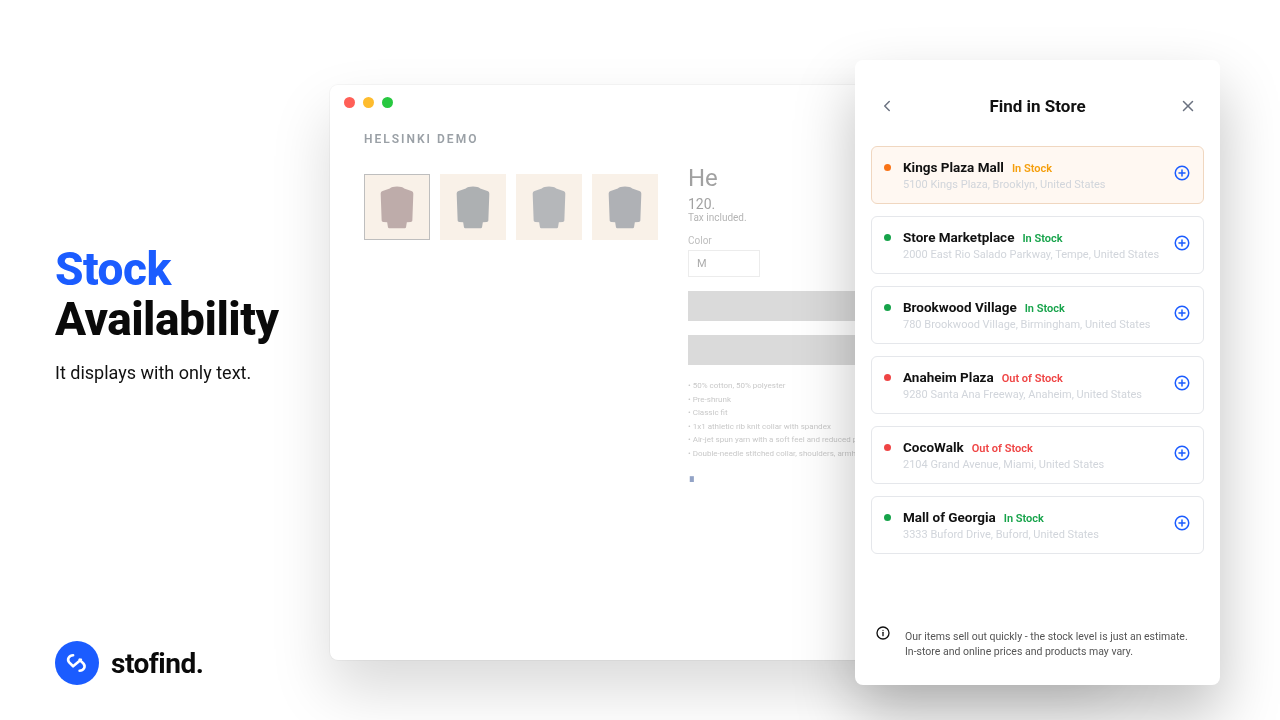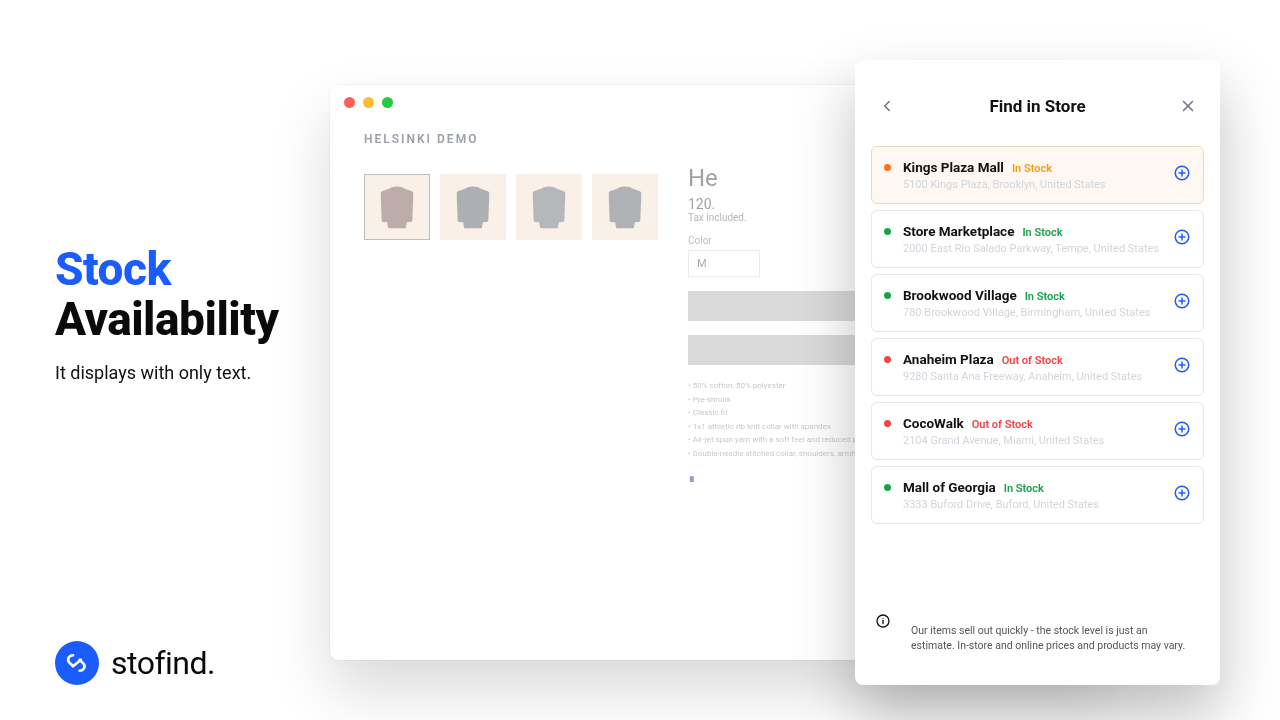--- a/index.html
+++ b/index.html
@@ -4,21 +4,21 @@
 <style>
   html,body{margin:0;padding:0;width:1280px;height:720px;font-family:-apple-system,BlinkMacSystemFont,"Segoe UI",Roboto,Helvetica,Arial,sans-serif;background:#fff;color:#0a0a0a;overflow:hidden}
   *{box-sizing:border-box}
   .hero{position:absolute;left:55px;top:245px;width:420px}
   .hero h1{margin:0;font-size:46px;line-height:1.08;font-weight:800;letter-spacing:-.5px}
   .hero h1 .blue{color:#1b5cff}
   .hero p{margin:18px 0 12px;font-size:18px;color:#111}
   .brand{position:absolute;left:55px;bottom:35px;display:flex;align-items:center;gap:12px}
   .brand-mark{width:44px;height:44px;border-radius:50%;background:#1b5cff;display:flex;align-items:center;justify-content:center}
   .brand-mark svg{width:26px;height:26px;stroke:#fff;fill:none;stroke-width:4;stroke-linecap:round}
-  .brand-name{font-size:32px;font-weight:400;letter-spacing:-.5px}
+  .brand-name{font-size:28px;font-weight:700;letter-spacing:-.5px}
   
   .window{position:absolute;left:330px;top:85px;width:780px;height:575px;border-radius:8px;background:#fff;box-shadow:0 30px 60px rgba(0,0,0,.15),0 0 0 1px rgba(0,0,0,.03)}
   .titlebar{padding:12px 14px;display:flex;gap:8px}
   .dot{width:11px;height:11px;border-radius:50%}
   .dot.r{background:#ff5f57}.dot.y{background:#febc2e}.dot.g{background:#28c840}
   .site-header{display:flex;align-items:center;justify-content:space-between;padding:12px 34px 8px;font-size:12px;color:#9aa0a6}
   .site-header .logo{letter-spacing:2px;font-weight:600}
   .nav{display:flex;gap:16px;font-size:11px}
   .content{display:flex;gap:24px;padding:10px 34px 0;opacity:.55;pointer-events:none}
   .gallery{width:300px}
@@ -39,39 +39,39 @@
   .pdp .btn{margin-top:14px;height:30px;background:#bdbdbd;width:230px}
   .pdp .bullets{margin-top:14px;line-height:1.7;font-size:8px;color:#9a9a9a}
   .pdp .share{margin-top:10px;font-size:12px;color:#3b5998}
   
   .panel{position:absolute;right:60px;top:60px;width:365px;height:625px;background:#fff;border-radius:8px;box-shadow:0 30px 60px rgba(0,0,0,.25);display:flex;flex-direction:column}
   .panel-header{display:flex;align-items:center;justify-content:space-between;padding:20px 20px 14px}
   .panel-header h3{margin:16px;font-size:17px;font-weight:700;color:#111}
   .icon-btn{width:24px;height:24px;display:flex;align-items:center;justify-content:center;cursor:pointer;color:#6b7280}
   .icon-btn svg{width:18px;height:18px;stroke:currentColor;fill:none;stroke-width:2;stroke-linecap:round;stroke-linejoin:round}
   .panel-body{flex:1;padding:0 16px 8px;overflow:hidden}
-  .store{border:1px solid #e5e7eb;border-radius:6px;padding:12px 12px;margin-bottom:6px;display:flex;align-items:center;gap:12px;position:relative}
+  .store{border:1px solid #e5e7eb;border-radius:6px;padding:12px 12px;margin-bottom:12px;display:flex;align-items:center;gap:12px;position:relative}
   .store.selected{background:#fff8f2;border-color:#f0d7c0}
   .store .bullet{width:7px;height:7px;border-radius:50%;flex:0 0 auto;margin-top:-16px}
   .store .bullet.in{background:#16a34a}
   .store .bullet.out{background:#ef4444}
   .store .bullet.sel{background:#f97316}
   .store .info{flex:1;min-width:0}
   .store .row1{display:flex;align-items:baseline;gap:8px}
   .store .name{font-size:13.5px;font-weight:700;color:#111}
   .store .status{font-size:11px;font-weight:600}
   .store .status.in{color:#16a34a}
   .store .status.out{color:#ef4444}
   .store .status.sel{color:#f59e0b}
   .store .addr{margin-top:3px;font-size:11px;color:#d1d5db;filter:blur(.4px);white-space:nowrap;overflow:hidden;text-overflow:ellipsis}
   .store .expand{flex:0 0 auto;color:#1b5cff;cursor:pointer}
   .store .expand svg{width:18px;height:18px;stroke:currentColor;fill:none;stroke-width:2;stroke-linecap:round;stroke-linejoin:round}
   .panel-footer{padding:8px 20px 22px;display:flex;gap:10px;align-items:flex-start}
   .panel-footer .info-icon svg{width:16px;height:16px;stroke:#111;fill:none;stroke-width:2;stroke-linecap:round}
-  .panel-footer p{margin:10px;font-size:10.5px;line-height:1.45;color:#555}
+  .panel-footer p{margin:4px;font-size:10.5px;line-height:1.45;color:#555}
 </style>
 </head>
 <body>
 
 <div class="hero">
   <h1>
     <span class="blue">Stock</span><br>
     <span>Availability</span>
   </h1>
   <p>It displays with only text.</p>

